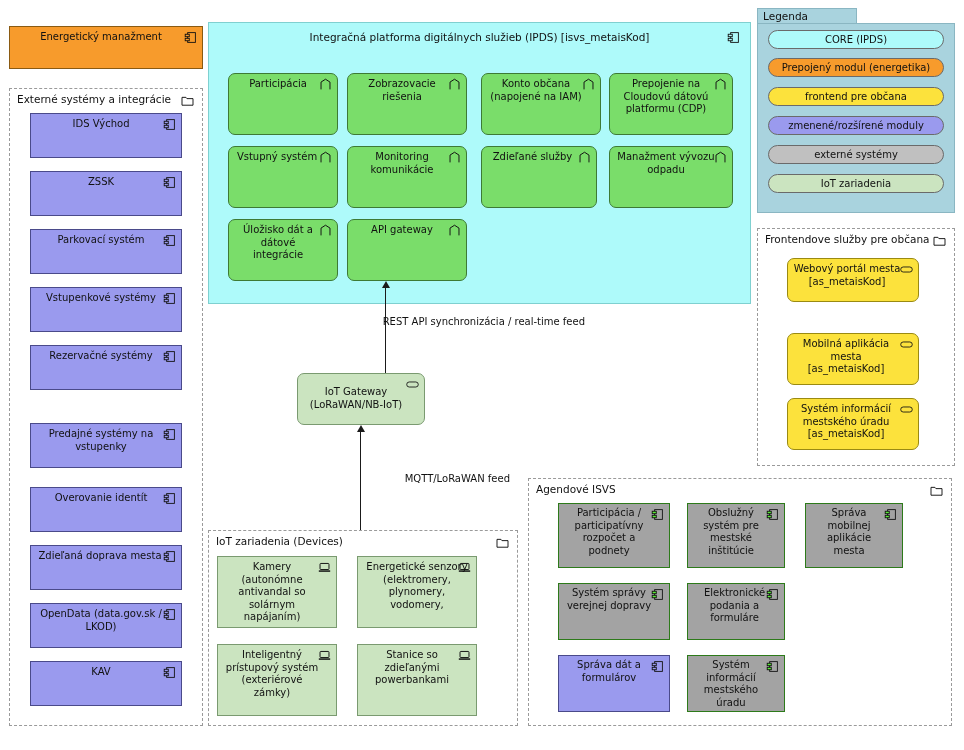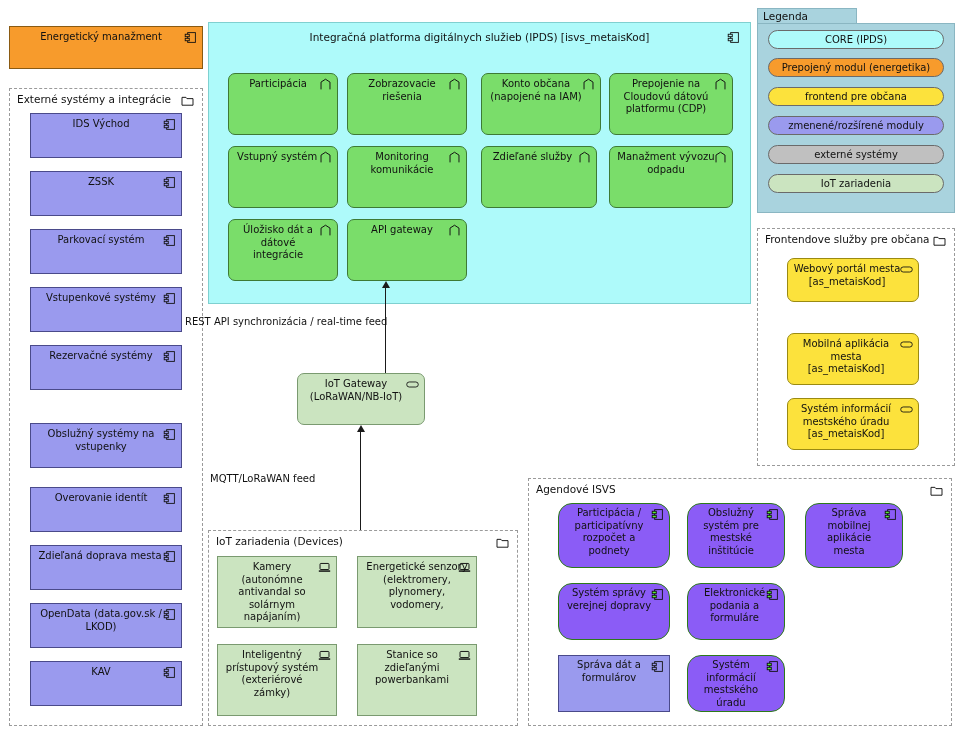--- a/index.html
+++ b/index.html
@@ -85,21 +85,21 @@
     font-size:10px;
     line-height:12.5px;
     color:#111;
     white-space:pre-line;
   }
   .node.rounded{border-radius:7px;}
   .c-orange{background:#F79B2C;border-color:#8a5a12;}
   .c-yellow{background:#FCE23C;border-color:#9a8a12;}
   .c-purple{background:#9A9AEE;border-color:#4a4a8a;}
   .c-green{background:#7ADD6A;border-color:#3d7a35;}
-  .c-brightgreen{background:#8b5cf6;border-color:#2d7a1a;border-radius:14px;}
+  .c-brightgreen{background:#a3a3a3;border-color:#2d7a1a;}
   .c-iot{background:#CBE4C0;border-color:#7a9a70;}
 
   
   .ico{
     position:absolute;
     top:4px;right:5px;
     width:13px;height:13px;
     pointer-events:none;
   }
 
@@ -110,21 +110,21 @@
     width:0;height:0;
     border-left:4px solid transparent;
     border-right:4px solid transparent;
     border-bottom:7px solid #1a1a1a;
   }
   .conn-label{
     position:absolute;
     font-size:10px;
     color:#111;
     white-space:nowrap;
-    text-align:left;
+    text-align:right;
   }
 </style>
 </head>
 <body>
 
 <div id="canvas">
 
   <div class="node c-orange abs" style="left:9px;top:26px;width:194px;height:43px;">
     <span class="lbl">Energetický manažment</span>
     <svg class="ico" viewBox="0 0 16 16">
@@ -175,21 +175,21 @@
   </div>
   <div class="node c-purple abs" style="left:30px;top:345px;width:152px;height:45px;">
     <span class="lbl">Rezervačné systémy</span>
     <svg class="ico" viewBox="0 0 16 16">
         <rect x="4.5" y="2" width="9.5" height="12" fill="none" stroke="#111" stroke-width="1.1"></rect>
         <rect x="1.5" y="4" width="5" height="3" fill="#9A9AEE" stroke="#111" stroke-width="1.1"></rect>
         <rect x="1.5" y="9" width="5" height="3" fill="#9A9AEE" stroke="#111" stroke-width="1.1"></rect>
       </svg>
   </div>
   <div class="node c-purple abs" style="left:30px;top:423px;width:152px;height:45px;">
-    <span class="lbl">Obslužný systémy na vstupenky</span>
+    <span class="lbl">Predajné systémy na vstupenky</span>
     <svg class="ico" viewBox="0 0 16 16">
         <rect x="4.5" y="2" width="9.5" height="12" fill="none" stroke="#111" stroke-width="1.1"></rect>
         <rect x="1.5" y="4" width="5" height="3" fill="#9A9AEE" stroke="#111" stroke-width="1.1"></rect>
         <rect x="1.5" y="9" width="5" height="3" fill="#9A9AEE" stroke="#111" stroke-width="1.1"></rect>
       </svg>
   </div>
   <div class="node c-purple abs" style="left:30px;top:487px;width:152px;height:45px;">
     <span class="lbl">Overovanie identít</span>
     <svg class="ico" viewBox="0 0 16 16">
         <rect x="4.5" y="2" width="9.5" height="12" fill="none" stroke="#111" stroke-width="1.1"></rect>
@@ -293,21 +293,21 @@
     <svg class="ico" viewBox="0 0 16 16">
         <path d="M2.5,14 L2.5,5 L8,1.5 L13.5,5 L13.5,14" fill="none" stroke="#111" stroke-width="1.2"></path>
       </svg>
   </div>
 
   <div class="conn" style="left:385px;top:283px;height:90px;"></div>
   <div class="arrowhead" style="left:381.5px;top:281px;"></div>
   <div class="conn-label" style="left:185px;top:316px;width:400px;">REST API synchronizácia / real-time feed</div>
 
   <div class="node c-iot rounded abs" style="left:297px;top:373px;width:128px;height:52px;">
-    <span class="lbl" style="padding:4px 18px 2px 8px;">IoT Gateway (LoRaWAN/NB-IoT)</span>
+    <span class="lbl" style="padding:4px 18px 2px 8px;margin-top:8px;">IoT Gateway (LoRaWAN/NB-IoT)</span>
     <svg class="ico" viewBox="0 0 18 12">
       <rect x="1" y="2.5" width="16" height="7" rx="3.5" ry="3.5" fill="none" stroke="#111" stroke-width="1.2"></rect>
     </svg>
   </div>
 
   <div class="conn" style="left:360px;top:430px;height:100px;"></div>
   <div class="arrowhead" style="left:356.5px;top:425px;"></div>
   <div class="conn-label" style="left:210px;top:473px;width:300px;">MQTT/LoRaWAN feed</div>
 
   <div class="group abs" style="left:208px;top:530px;width:310px;height:196px;">

